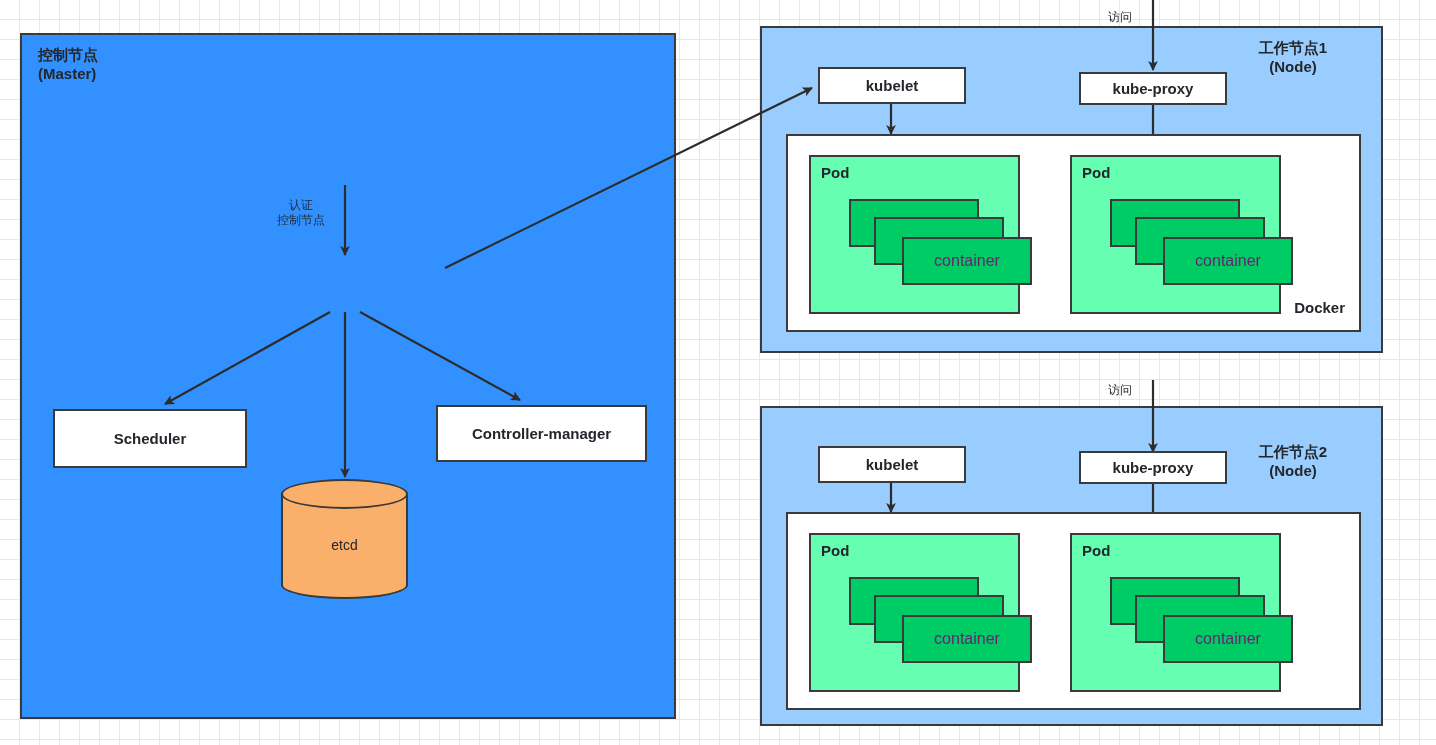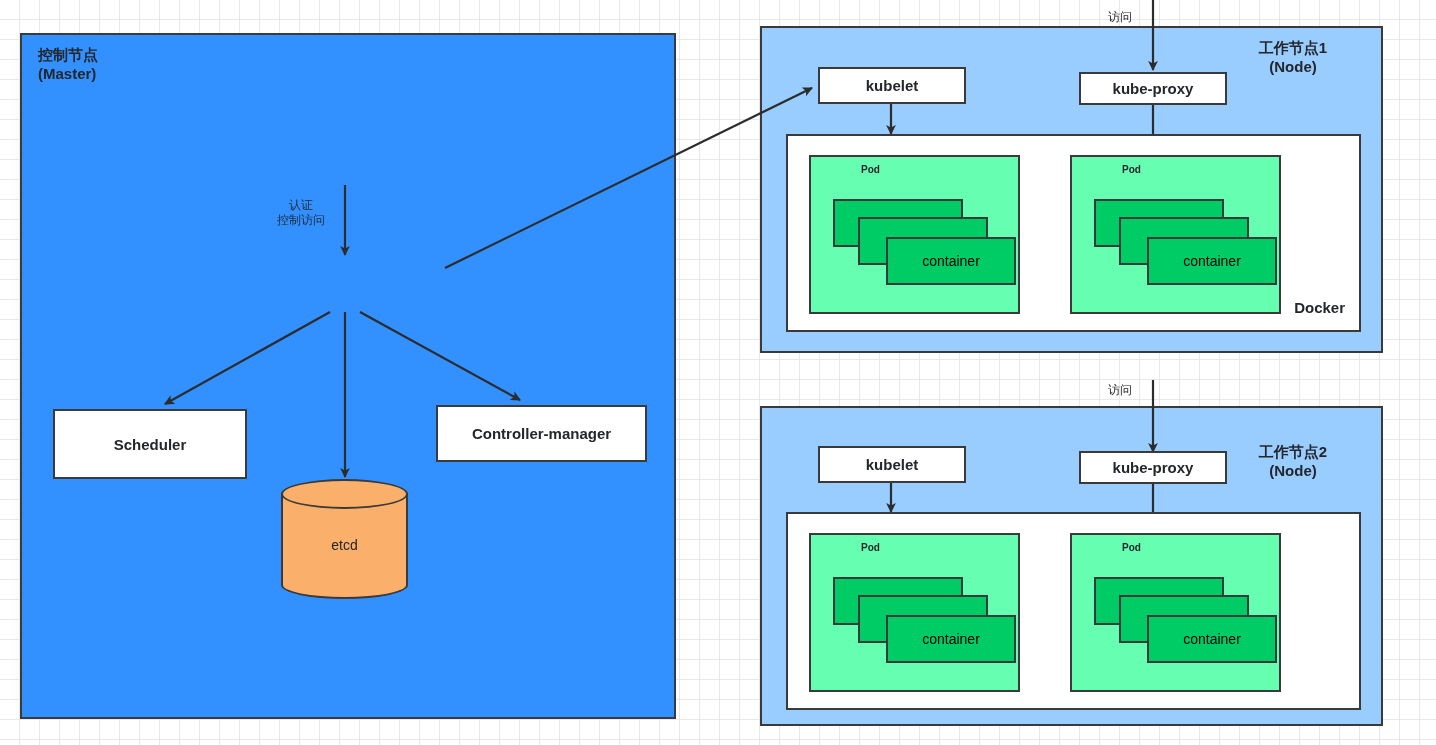--- a/index.html
+++ b/index.html
@@ -115,34 +115,34 @@
   
   .pod {
     position: absolute;
     background: #66ffb2;
     border: 2px solid #3a3a3a;
     z-index: 7;
   }
   .pod-label {
     position: absolute;
     left: 10px; top: 7px;
-    font-size: 10px;
-    font-weight: bold;
-    color: #23262b;
-    margin-left: 40px;
+    font-size: 15px;
+    font-weight: bold;
+    color: #23262b;
   }
   .ctr {
     position: absolute;
     background: #00cc66;
     border: 2px solid #3a3a3a;
     display: flex;
     align-items: center;
     justify-content: center;
-    font-size: 14px;
-    color: #000000;
+    font-size: 16px;
+    color: #701a75;
+    margin-left: 16px;
   }
   .ctr-1 { left: 22px;  top: 42px; width: 130px; height: 48px; z-index: 1; }
   .ctr-2 { left: 47px;  top: 60px; width: 130px; height: 48px; z-index: 2; }
   .ctr-3 { left: 75px;  top: 80px; width: 130px; height: 48px; z-index: 3; }
 
   
   .edge-label {
     position: absolute;
     font-size: 12px;
     color: #23262b;
@@ -190,24 +190,24 @@
     </g>
   </svg>
 
   <div class="region master-region" style="left:20px; top:33px; width:656px; height:686px;"></div>
 
   <div class="region-title master-title" style="left:38px; top:45px;">控制节点
 (Master)</div>
 
 
   <div class="edge-label edge-label-blue" style="left:256px; top:198px; width:90px;">认证
-控制访问</div>
-
-
-  <div class="box" style="left:53px; top:409px; width:194px; height:70px;">Scheduler</div>
+控制节点</div>
+
+
+  <div class="box" style="left:53px; top:409px; width:194px; height:59px;">Scheduler</div>
 
   <div class="box" style="left:436px; top:405px; width:211px; height:57px;">Controller-manager</div>
 
   <div class="cylinder" style="left:281px; top:479px; width:127px; height:120px;">
     <div class="cyl-body"></div>
     <div class="cyl-top"></div>
     <div class="cyl-label">etcd</div>
   </div>
 
   <div class="region node-region" style="left:760px; top:26px; width:623px; height:327px;"></div>

